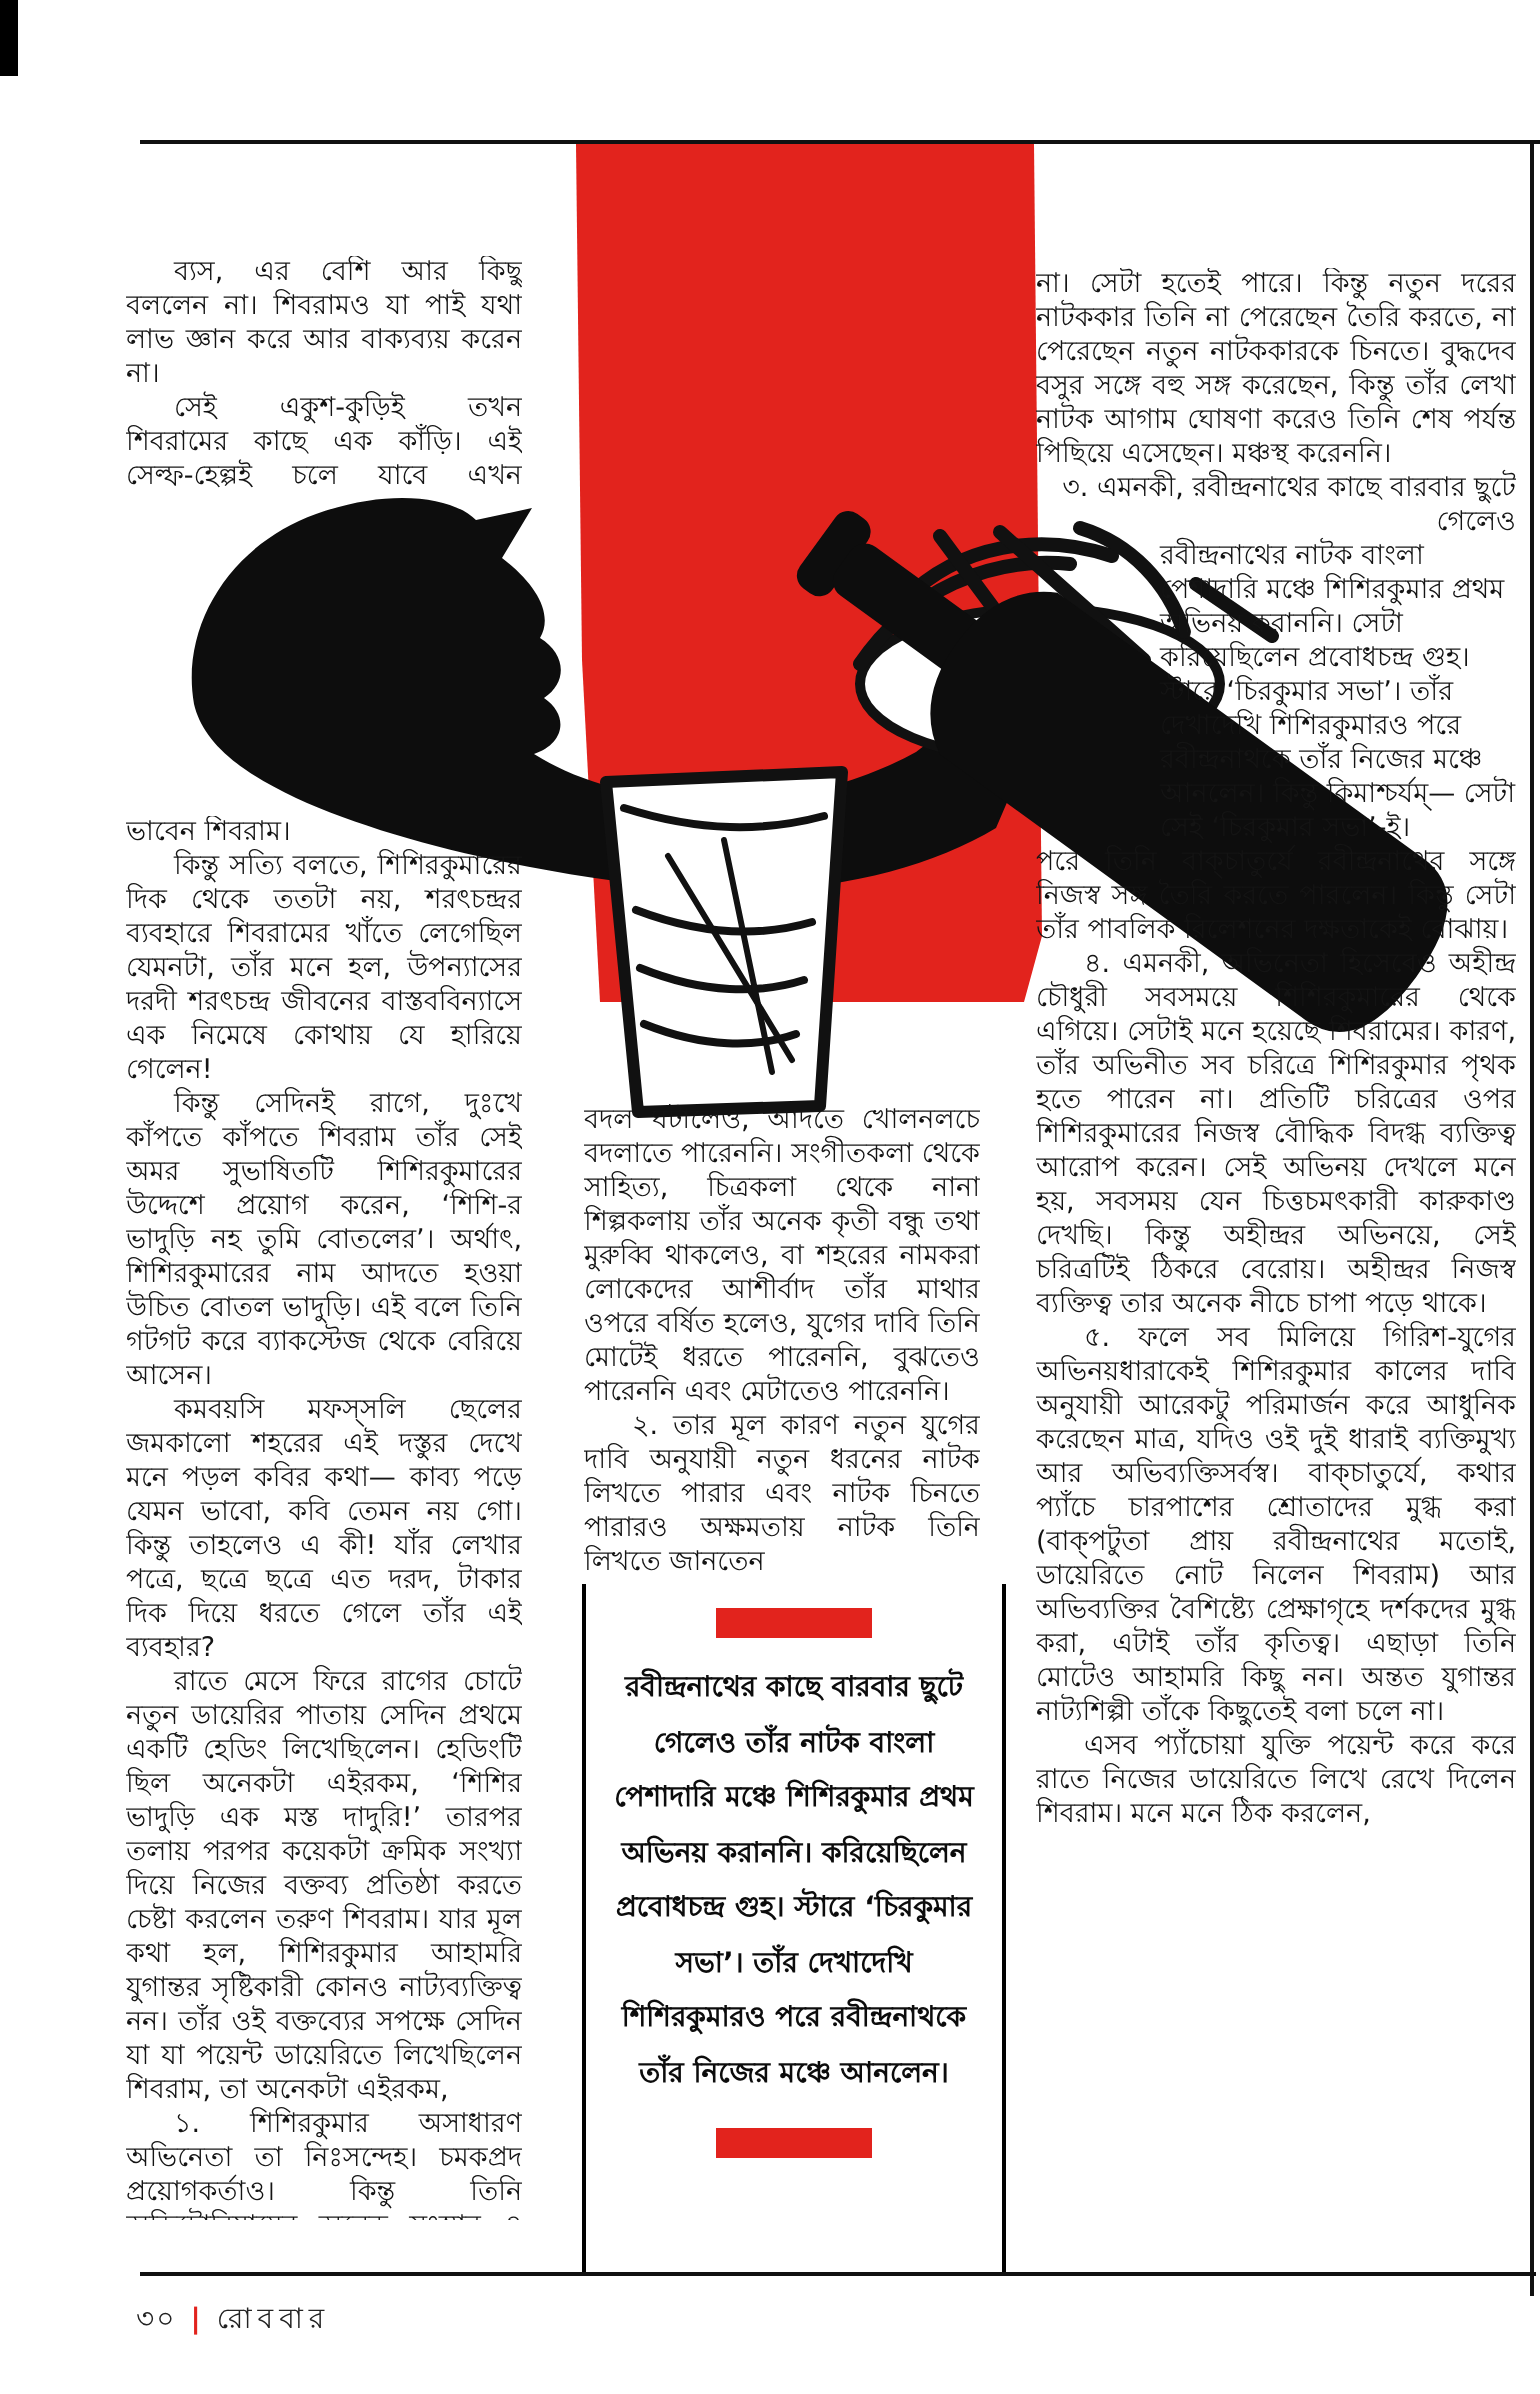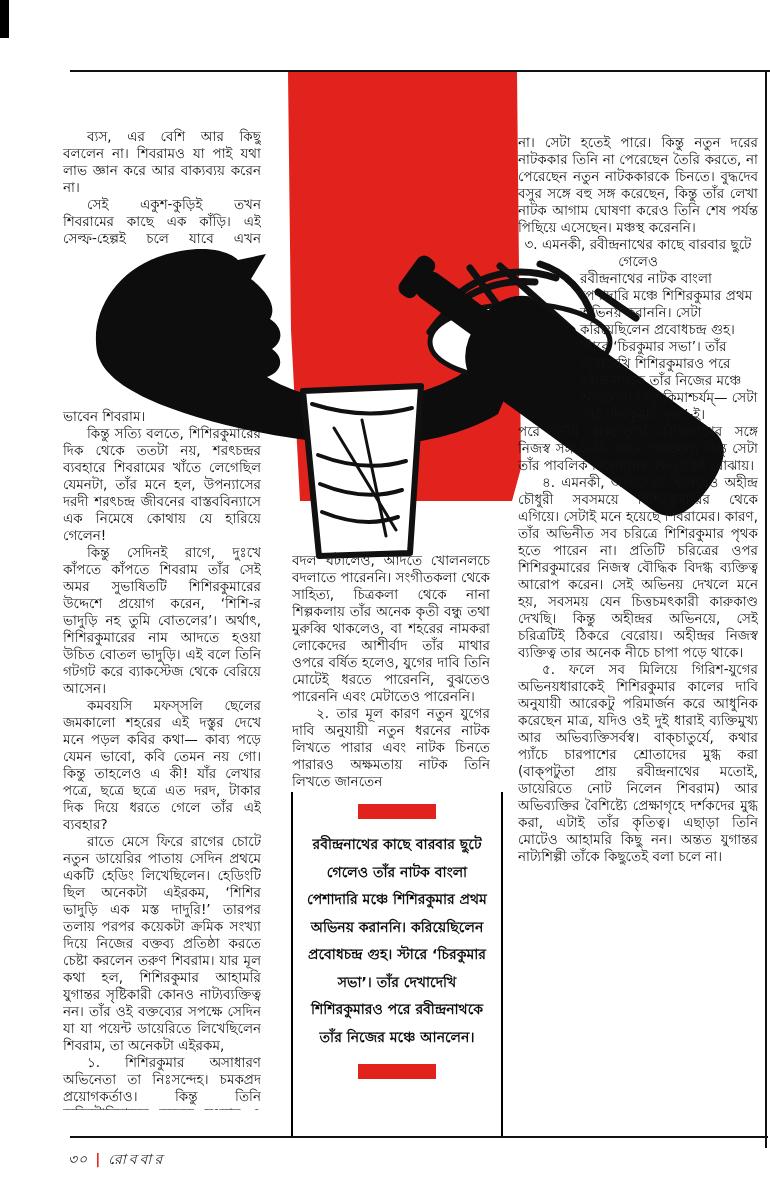--- a/index.html
+++ b/index.html
@@ -11,35 +11,35 @@
   .top-rule{position:absolute;left:70px;right:0;top:70px;height:2px;background:#111;}
   .right-rule{position:absolute;left:765px;top:70px;height:1078px;width:2px;background:#111;}
   .illus{position:absolute;left:0;top:0;z-index:1;}
   .col{position:absolute;z-index:2;font-size:13.5px;line-height:17px;text-align:justify;overflow:hidden;}
   .col p{margin:0;}
   .col p.indent{text-indent:24px;}
   .col-left-top{left:63px;top:128px;width:198px;height:116px;}
   .col-left-bottom{left:63px;top:408px;width:198px;height:702px;}
   .col-middle{left:292px;top:552px;width:198px;height:240px;}
   .col-right{left:518px;top:134px;width:240px;height:990px;}
-  .wrap-start{margin-left:34px;text-align:center;text-indent:0!important;}
+  .wrap-start{margin-left:34px;text-align:right;text-indent:0!important;}
   .wrap-block{margin-left:62px;text-align:left;line-height:17px;}
   .pullquote{
     position:absolute;z-index:2;left:291px;top:792px;width:212px;height:344px;
     border-left:2.5px solid #000;border-right:2.5px solid #000;
     box-sizing:border-box;padding:12px 11px 0 11px;text-align:center;
   }
   .redbar{width:78px;height:15px;margin:0 auto;}
   .redbar.bottom{margin-top:13px;}
   .pq-text{
     font-weight:bold;font-size:14px;line-height:27.5px;color:#0c0c0c;
     margin-top:12px;text-align:center;
   }
   .footer-rule{position:absolute;left:70px;top:1136px;width:698px;height:2px;background:#111;z-index:2;}
-  .footer{position:absolute;left:68px;top:1148px;z-index:2;font-size:14px;color:#222;letter-spacing:1px;font-style:italic;}
+  .footer{position:absolute;left:68px;top:1148px;z-index:2;font-size:14px;color:#222;letter-spacing:1px;}
   .footer .sep{padding:0 7px;font-weight:bold;}
   .footer .mag{letter-spacing:3px;}
 </style>
 </head>
 <body>
 
 <div class="page">
 
   <div class="corner-mark"></div>
   <div class="top-rule"></div>
@@ -103,20 +103,21 @@
     <div class="redbar bottom" style="background: rgb(226, 35, 29);"></div>
   </div>
 
   <div class="col col-right">
     <p>না। সেটা হতেই পারে। কিন্তু নতুন দরের নাটককার তিনি না পেরেছেন তৈরি করতে, না পেরেছেন নতুন নাটককারকে চিনতে। বুদ্ধদেব বসুর সঙ্গে বহু সঙ্গ করেছেন, কিন্তু তাঁর লেখা নাটক আগাম ঘোষণা করেও তিনি শেষ পর্যন্ত পিছিয়ে এসেছেন। মঞ্চস্থ করেননি।</p>
     <p class="wrap-start">৩. এমনকী, রবীন্দ্রনাথের কাছে বারবার ছুটে গেলেও</p>
     <div class="wrap-block">রবীন্দ্রনাথের নাটক বাংলা পেশাদারি মঞ্চে শিশিরকুমার প্রথম অভিনয় করাননি। সেটা করিয়েছিলেন প্রবোধচন্দ্র গুহ। স্টারে ‘চিরকুমার সভা’। তাঁর দেখাদেখি শিশিরকুমারও পরে রবীন্দ্রনাথকে তাঁর নিজের মঞ্চে আনলেন। কিন্তু কিমাশ্চর্যম্— সেটা সেই ‘চিরকুমার সভা’-ই।</div>
     <p>পরে তিনি বাক্‌চাতুর্যে রবীন্দ্রনাথের সঙ্গে নিজস্ব সঙ্গ তৈরি করতে পারলেন। কিন্তু সেটা তাঁর পাবলিক রিলেশনের দক্ষতাকেই বোঝায়।</p>
     <p class="indent">৪. এমনকী, অভিনেতা হিসেবেও অহীন্দ্র চৌধুরী সবসময়ে শিশিরকুমারের থেকে এগিয়ে। সেটাই মনে হয়েছে শিবরামের। কারণ, তাঁর অভিনীত সব চরিত্রে শিশিরকুমার পৃথক হতে পারেন না। প্রতিটি চরিত্রের ওপর শিশিরকুমারের নিজস্ব বৌদ্ধিক বিদগ্ধ ব্যক্তিত্ব আরোপ করেন। সেই অভিনয় দেখলে মনে হয়, সবসময় যেন চিত্তচমৎকারী কারুকাণ্ড দেখছি। কিন্তু অহীন্দ্রর অভিনয়ে, সেই চরিত্রটিই ঠিকরে বেরোয়। অহীন্দ্রর নিজস্ব ব্যক্তিত্ব তার অনেক নীচে চাপা পড়ে থাকে।</p>
     <p class="indent">৫. ফলে সব মিলিয়ে গিরিশ-যুগের অভিনয়ধারাকেই শিশিরকুমার কালের দাবি অনুযায়ী আরেকটু পরিমার্জন করে আধুনিক করেছেন মাত্র, যদিও ওই দুই ধারাই ব্যক্তিমুখ্য আর অভিব্যক্তিসর্বস্ব। বাক্‌চাতুর্যে, কথার প্যাঁচে চারপাশের শ্রোতাদের মুগ্ধ করা (বাক্‌পটুতা প্রায় রবীন্দ্রনাথের মতোই, ডায়েরিতে নোট নিলেন শিবরাম) আর অভিব্যক্তির বৈশিষ্ট্যে প্রেক্ষাগৃহে দর্শকদের মুগ্ধ করা, এটাই তাঁর কৃতিত্ব। এছাড়া তিনি মোটেও আহামরি কিছু নন। অন্তত যুগান্তর নাট্যশিল্পী তাঁকে কিছুতেই বলা চলে না।</p>
+    <p class="indent">এসব প্যাঁচোয়া যুক্তি পয়েন্ট করে করে রাতে নিজের ডায়েরিতে লিখে রেখে দিলেন শিবরাম। মনে মনে ঠিক করলেন,</p>
   </div>
 
   <div class="footer-rule"></div>
   <div class="footer">
     <span>৩০</span><span class="sep" style="color: rgb(226, 35, 29);">|</span><span class="mag">রোববার</span>
   </div>
 
 </div>
 
 </body></html>

